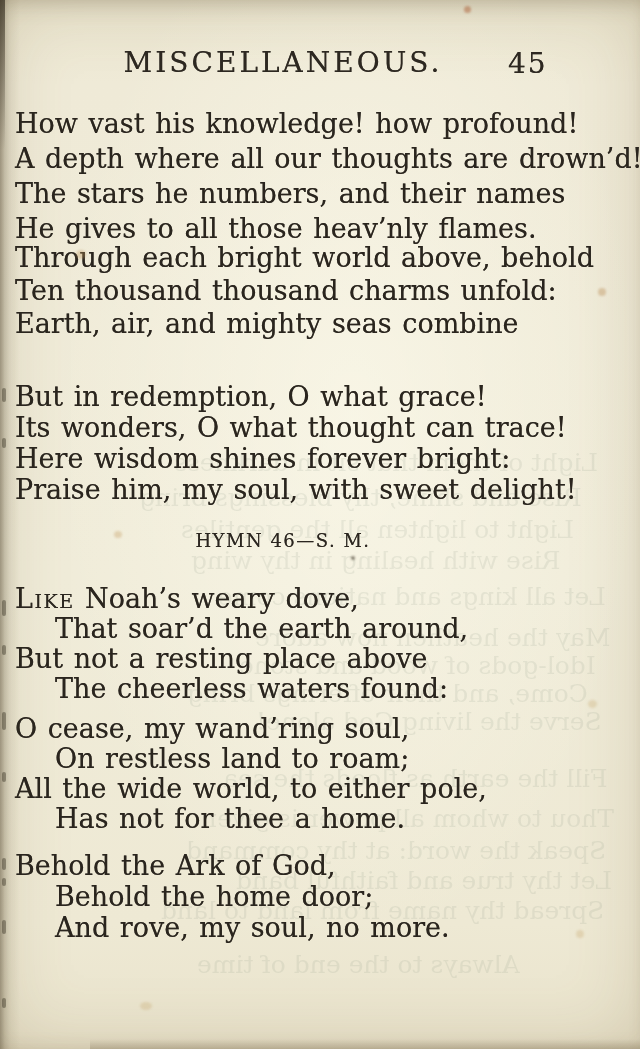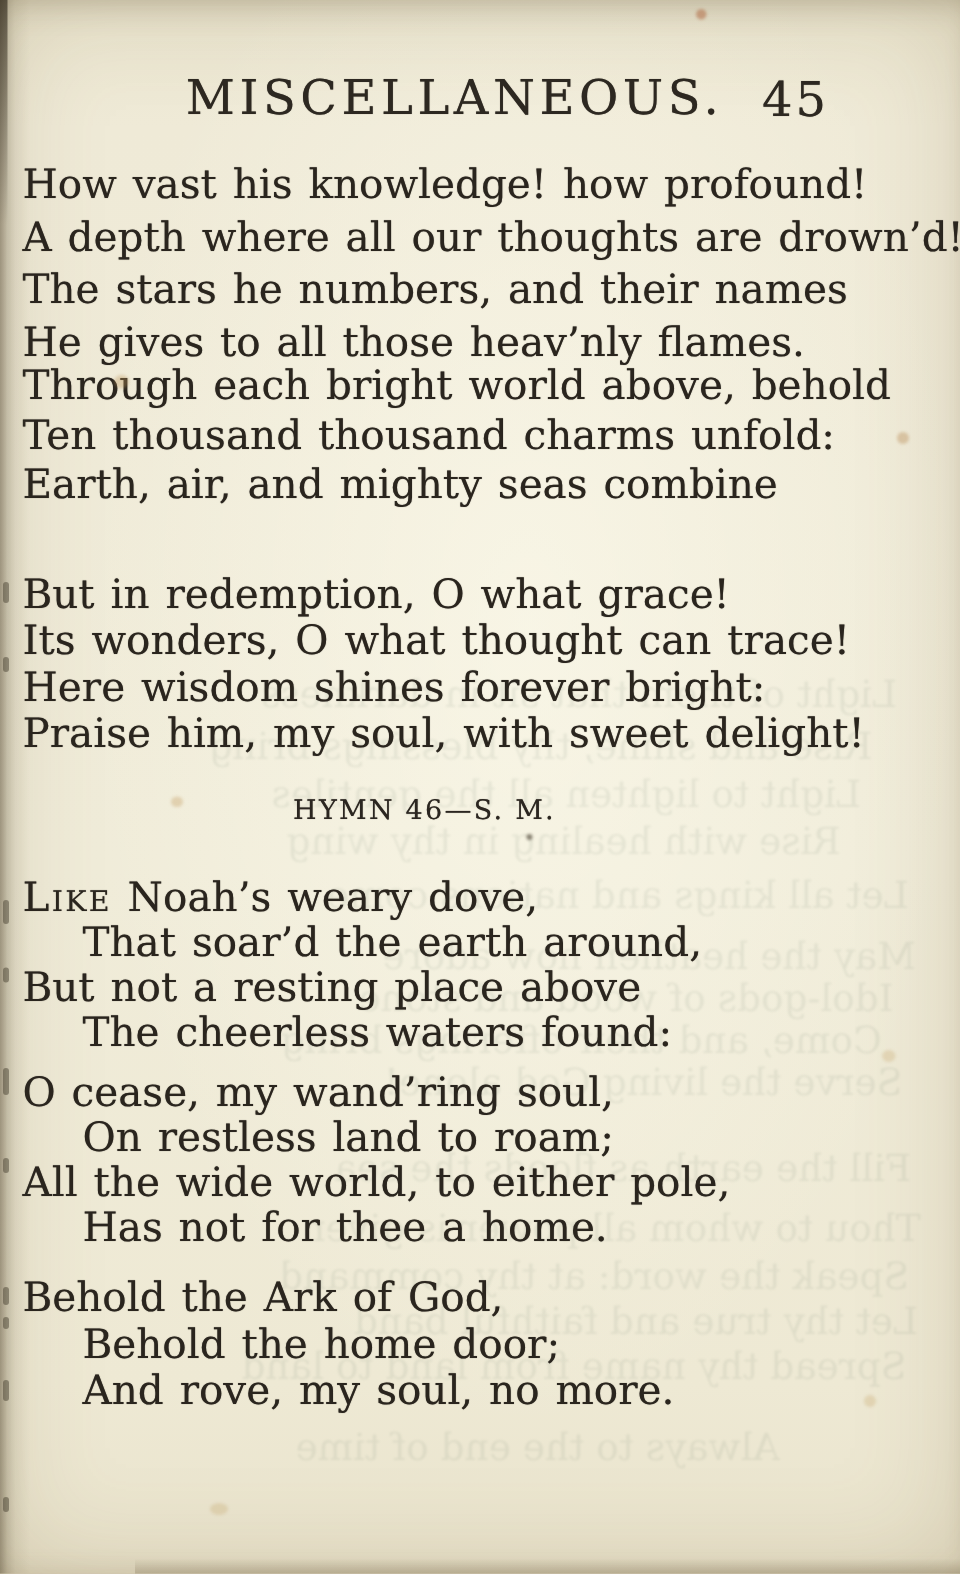--- a/index.html
+++ b/index.html
@@ -27,26 +27,25 @@
   .edge-dash{position:absolute;left:2px;width:4px;border-radius:2px;background:rgba(62,56,40,.45);pointer-events:none;}
   .bottom-smudge{
     position:absolute;left:90px;right:0;bottom:0;height:10px;pointer-events:none;
     background:linear-gradient(180deg, rgba(0,0,0,0), rgba(110,95,65,.28));
   }
   .foxing{position:absolute;border-radius:50%;pointer-events:none;filter:blur(1px);}
 
   
   .running-head{
     position:absolute;top:46px;left:0;width:566px;text-align:center;
-    font-size:32px;letter-spacing:3px;color:#2d2821;
+    font-size:28px;letter-spacing:3px;color:#2d2821;
     text-shadow:0 0 .5px rgba(45,40,33,.7);
-    margin-left:20px;
   }
   .page-number{
-    position:absolute;top:47px;left:508px;font-size:32px;letter-spacing:2px;color:#2d2821;
+    position:absolute;top:47px;left:508px;font-size:28px;letter-spacing:2px;color:#2d2821;
     text-shadow:0 0 .5px rgba(45,40,33,.7);
   }
 
   
   .stanza{position:absolute;left:15px;font-size:27px;color:#2a251e;text-shadow:0 0 .6px rgba(42,37,30,.65);word-spacing:2px;white-space:nowrap;}
   .s1{top:106px;line-height:35px;}
   .s2{top:241px;line-height:33px;}
   .s3{top:381px;line-height:31px;}
   .s4{top:584px;line-height:30px;}
   .s5{top:714px;line-height:30px;}

